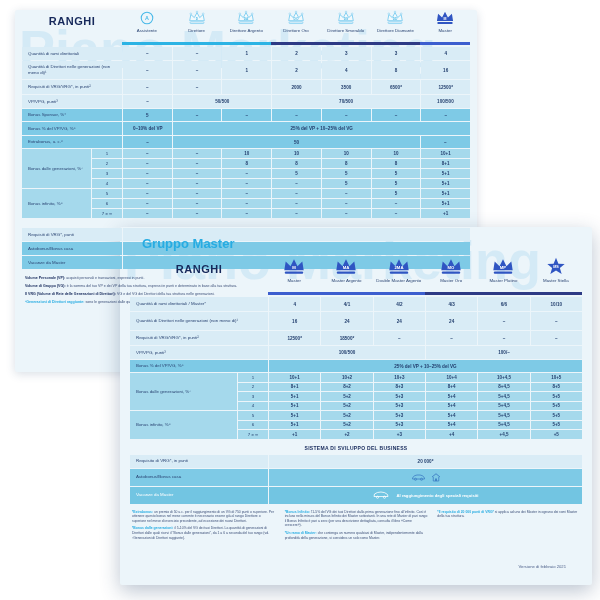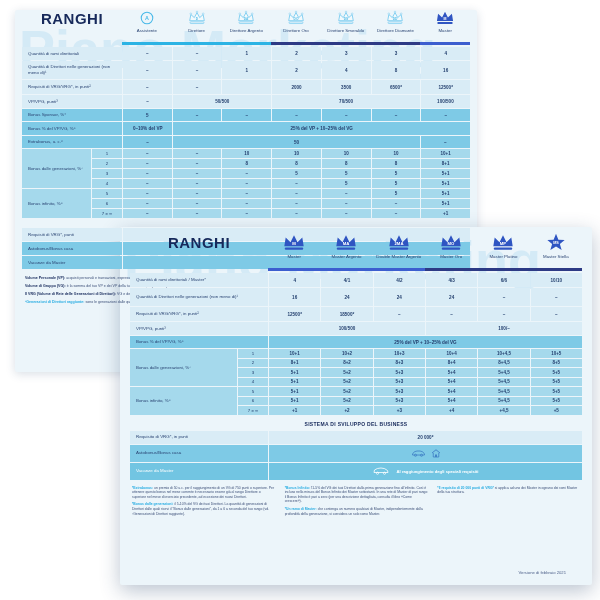--- a/index.html
+++ b/index.html
@@ -9,21 +9,21 @@
   #card2{left:120px;top:227px;width:472px;height:358px;box-shadow:0 6px 20px rgba(30,60,100,.30);}
   .watermark{position:absolute;top:8px;left:4px;font-size:54px;font-weight:bold;color:#d4eaf6;white-space:nowrap;letter-spacing:0px;z-index:0;}
   .content{position:relative;z-index:1;height:100%;}
   .page-title{font-size:13px;font-weight:bold;color:#27ace2;}
   #card1 .page-title{padding:11px 0 0 13px;}
   #card2 .page-title{padding:9px 0 0 22px;}
   .tbl{margin:0 7px;}
   #card2 .tbl{margin:0 10px;}
   
   .rank-header{display:flex;align-items:flex-end;margin-top:0px;}
-  .rank-ranghi{flex:none;display:flex;align-items:center;justify-content:center;font-size:15px;font-weight:bold;color:#16295b;padding-bottom:12px;letter-spacing:.5px;}
+  .rank-ranghi{flex:none;display:flex;align-items:center;justify-content:center;font-size:11px;font-weight:bold;color:#16295b;padding-bottom:12px;letter-spacing:.5px;}
   .rank-col{flex:1 1 0;display:flex;flex-direction:column;align-items:center;gap:2px;}
   .rank-name{font-size:4.4px;color:#2a4473;text-align:center;line-height:1.25;min-height:11px;}
   .underline-row{display:flex;height:3px;margin-top:3px;margin-bottom:2px;}
   
   .trow{display:flex;gap:1px;margin-bottom:1px;align-items:stretch;}
   .tlabel{flex:none;display:flex;align-items:center;padding:1px 3px 1px 6px;font-size:4.4px;line-height:1.3;color:#2a4473;box-sizing:border-box;}
   .tcell{flex:1 1 0;display:flex;align-items:center;justify-content:center;font-size:4.6px;font-weight:600;color:#24406f;text-align:center;}
   .trow.light > *{background:#d9ecf6;}
   .trow.medium > *{background:#7ecae6;}
   .trow.teal > *{background:#72c5e2;color:#ffffff;}
@@ -297,20 +297,21 @@
         <p><span class="fn-lead">Volume di Gruppo (VG): </span>è la somma del tuo VP e dei VP della tua struttura, espressi in punti e determinato in base alla tua struttura.</p>
         <p><span class="fn-lead">Il VRG (Volume di Rete delle Generazioni di Direttori): </span>VG e del VG dei Direttori della tua struttura nelle generazioni.</p>
         <p><span class="fn-lead cy">¹Generazioni di Direttori raggiunte: </span>sono le generazioni dalle quali ricevi il Bonus dalle generazioni.</p>
       </div>
   </div>
 </div>
 
 <div class="card" id="card2">
   <div class="watermark" style="top:2px;">Piano Marketing</div>
   <div class="content">
+    <div class="page-title">Gruppo Master</div>
     <div class="tbl" id="p2-table" style="margin-top: 6px;">
         <div class="rank-header">
           <div class="rank-ranghi" style="width: 138px; padding-bottom: 14px;">RANGHI</div>
           <div class="rank-col">
             <svg width="24" height="19.200000000000003" viewBox="0 0 26 20">
               <path d="M2.5 14 L4 4.5 L9.2 9.5 L13 2 L16.8 9.5 L22 4.5 L23.5 14 Z" fill="#2f55c2"></path>
               <rect x="3" y="15.2" width="20" height="2.6" rx="1.2" fill="#2f55c2"></rect>
               <text x="13" y="13" font-size="4.6" fill="#ffffff" text-anchor="middle" font-weight="bold">M</text>
             </svg>
             <div class="rank-name">Master</div>

